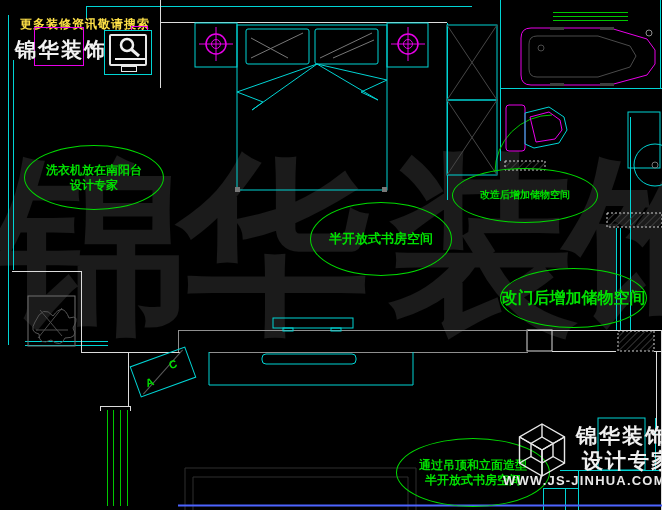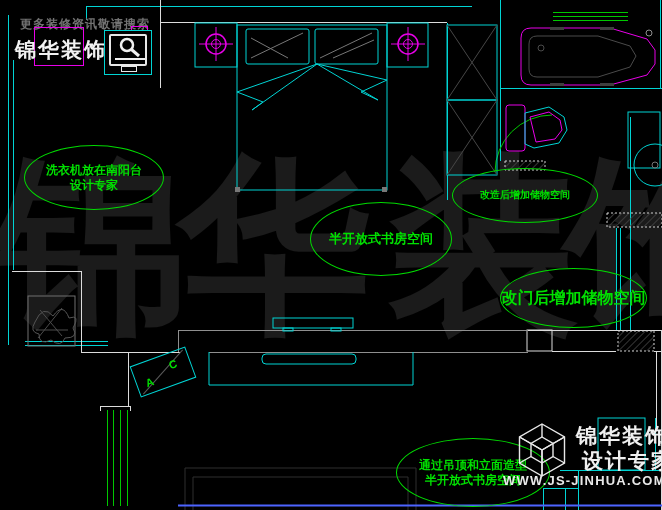--- a/index.html
+++ b/index.html
@@ -5,21 +5,21 @@
   html,body{margin:0;padding:0;background:#000;}
   #canvas{position:relative;width:662px;height:510px;background:#000;overflow:hidden;
           font-family:"Liberation Sans",sans-serif;}
   #linework{position:absolute;left:0;top:0;}
   
   .wm{position:absolute;top:152px;font-family:"Liberation Serif",serif;font-weight:bold;
       font-size:192px;line-height:1;color:#1b1b1b;user-select:none;}
   .wm1{left:-6px;} .wm2{left:178px;} .wm3{left:388px;} .wm4{left:566px;}
   
   .slogan{position:absolute;left:20px;top:16px;font-size:12px;font-weight:bold;
-          color:#737373;letter-spacing:1px;white-space:nowrap;}
+          color:#fde047;letter-spacing:1px;white-space:nowrap;}
   .brand-tl{position:absolute;left:15px;top:36px;font-family:"Liberation Serif",serif;
             font-size:21px;font-weight:bold;color:#f2f2f2;letter-spacing:2px;white-space:nowrap;z-index:6;}
   .brand-box{position:absolute;left:34px;top:27px;width:48px;height:37px;border:1px solid #e800e8;z-index:5;}
   .brand-tick{position:absolute;left:131px;top:26px;width:15px;height:6px;border:1px solid #e800e8;z-index:5;}
   .search-box{position:absolute;left:104px;top:30px;width:46px;height:43px;border:1px solid #00d4d4;z-index:6;background:#000;}
   .search-inner{position:absolute;left:4px;top:3px;right:4px;bottom:8px;border:2px solid #e8e8e8;border-radius:2px;}
   .search-btn{position:absolute;left:16px;bottom:2px;width:14px;height:4px;border:1px solid #e8e8e8;}
   
   .note{position:absolute;border:1px solid #00da00;border-radius:50%;display:flex;
         flex-direction:column;align-items:center;justify-content:center;

